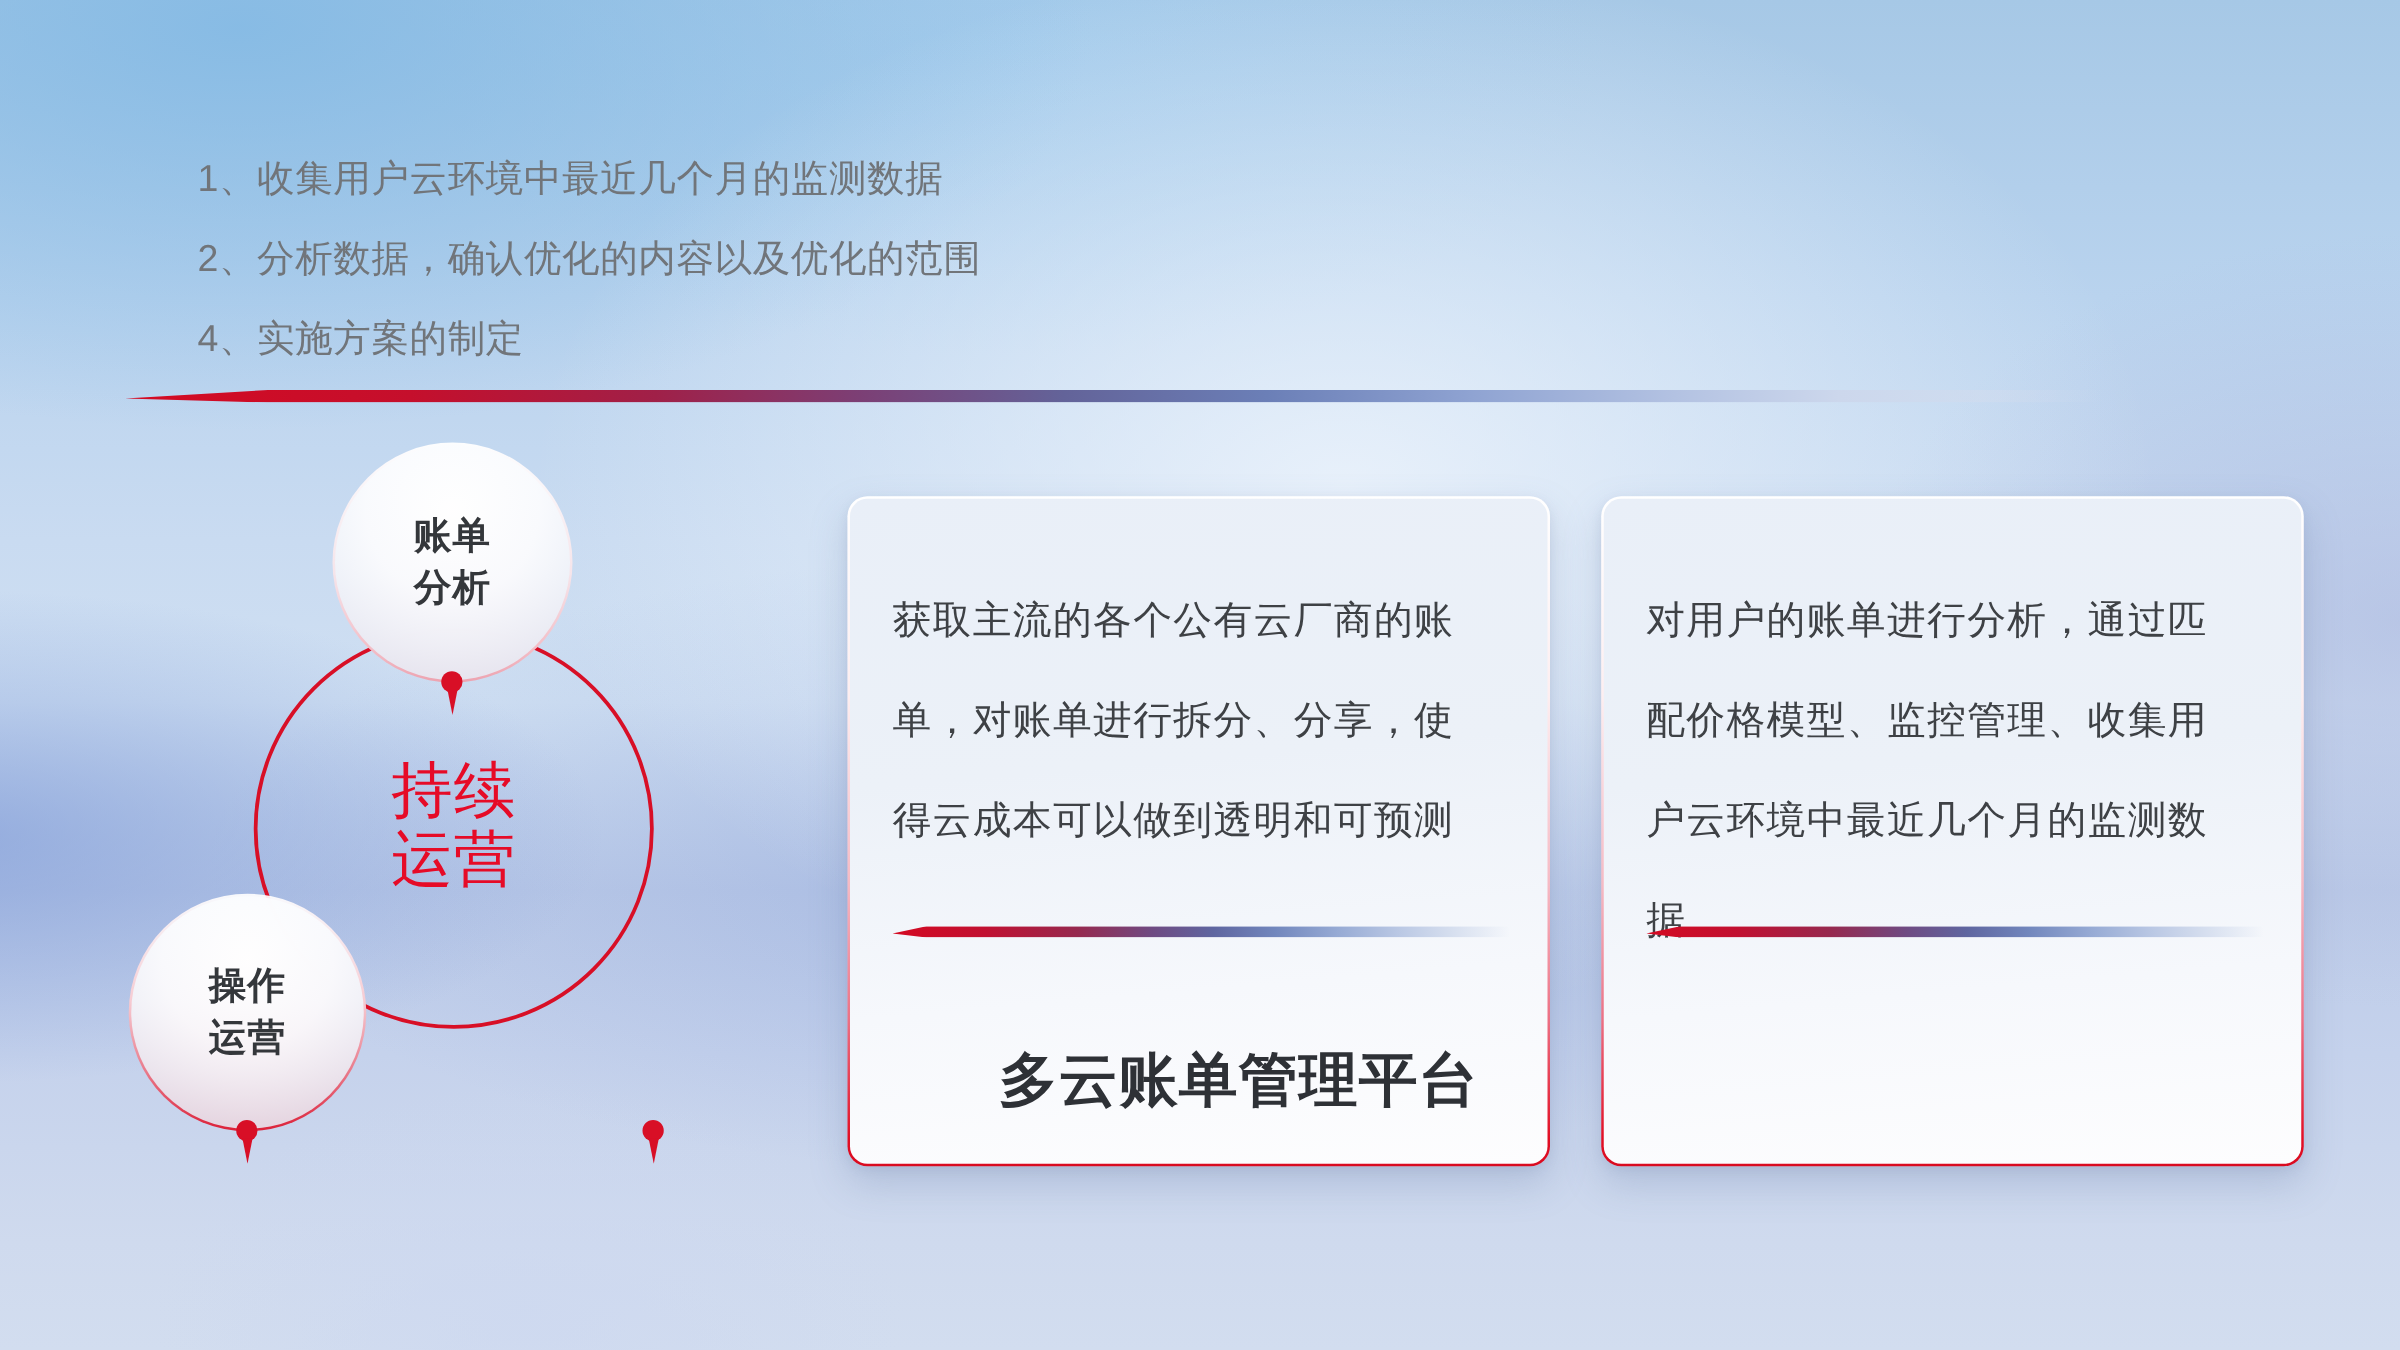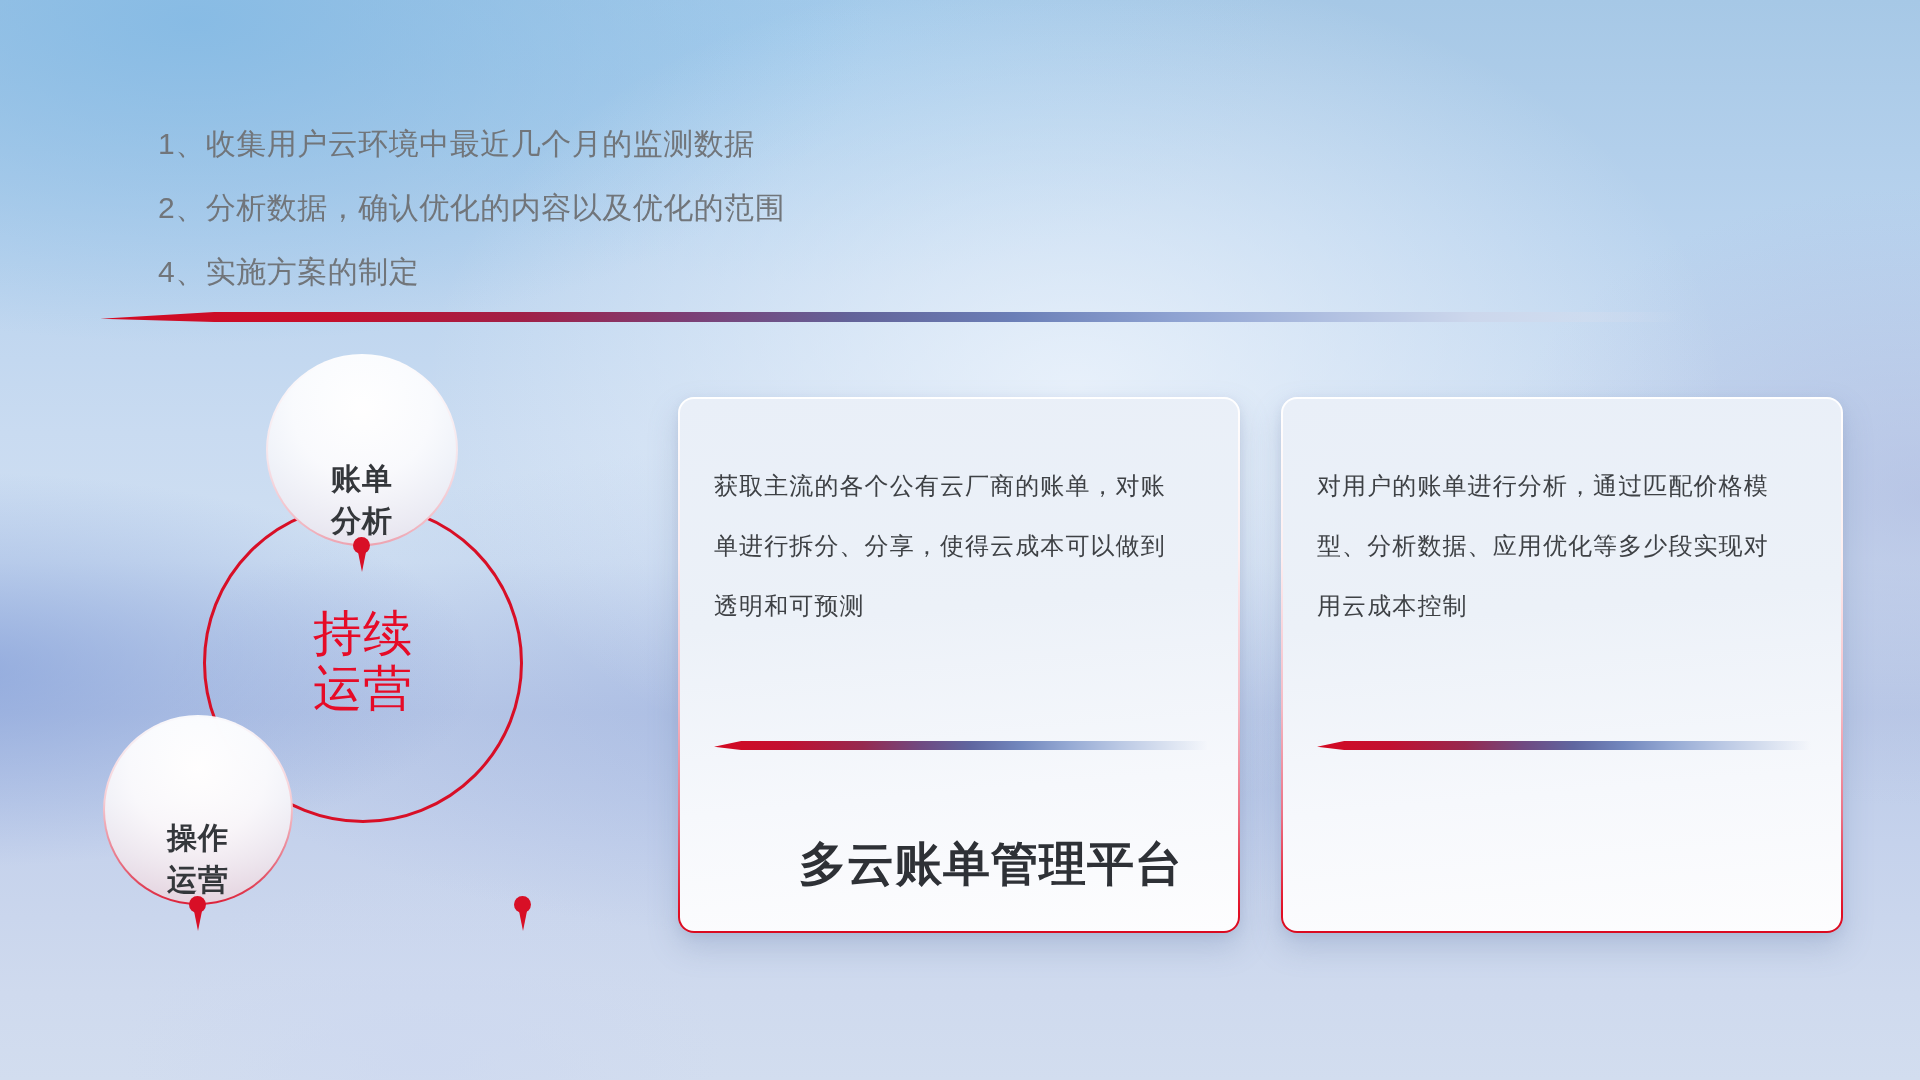--- a/index.html
+++ b/index.html
@@ -30,40 +30,40 @@
   .ring{position:absolute;left:203px;top:503px;width:320px;height:320px;box-sizing:border-box;
     border:3px solid #d80f26;border-radius:50%;}
   .center-label{position:absolute;left:263px;top:606px;width:200px;text-align:center;
     font-size:49px;font-weight:400;color:#e60b27;line-height:1.13;white-space:pre-line;letter-spacing:1px;}
   .node{position:absolute;border-radius:50%;padding:2px;box-sizing:border-box;}
   .node-top{left:266px;top:354px;width:192px;height:192px;
     background:linear-gradient(180deg,rgba(255,255,255,0.95) 0%,rgba(250,229,233,0.90) 55%,#f3bfc8 85%,#eda3b0 100%);}
   .node-bl{left:103px;top:715px;width:190px;height:190px;}
   .node-br{left:428px;top:715px;width:190px;height:190px;}
   .node-bottom{background:linear-gradient(180deg,rgba(255,255,255,0.92) 0%,#f6ccd3 45%,#e9798a 75%,#dc2038 100%);}
-  .node-fill{width:100%;height:100%;border-radius:50%;display:flex;align-items:flex-end;justify-content:center;
-    background:radial-gradient(circle at 50% 28%,rgba(255,255,255,0.96) 0%,rgba(249,251,254,0.93) 42%,rgba(232,239,248,0.88) 78%,rgba(223,232,245,0.86) 100%);font-family:Liberation Mono, monospace;}
+  .node-fill{width:100%;height:100%;border-radius:50%;display:flex;align-items:center;justify-content:center;
+    background:radial-gradient(circle at 50% 28%,rgba(255,255,255,0.96) 0%,rgba(249,251,254,0.93) 42%,rgba(232,239,248,0.88) 78%,rgba(223,232,245,0.86) 100%);}
   .node-label{font-size:30px;font-weight:600;color:#34373b;line-height:1.4;white-space:pre-line;text-align:center;letter-spacing:1px;}
   .dot{position:absolute;width:17px;height:17px;border-radius:50%;background:#d80f26;}
   .dot-top{left:353px;top:537px;}
   .dot-bl{left:189px;top:896px;}
   .dot-br{left:514px;top:896px;}
   .tail{position:absolute;width:0;height:0;border-left:4px solid transparent;border-right:4px solid transparent;border-top:20px solid #d80f26;}
   .tail-top{left:358px;top:552px;}
   .tail-bl{left:194px;top:911px;}
   .tail-br{left:519px;top:911px;}
   
   .card{position:absolute;top:397px;width:562px;height:536px;border-radius:16px;padding:2px;box-sizing:border-box;
     background:linear-gradient(180deg,#ffffff 0%,#fdeef0 30%,#f5bac4 58%,#ec7185 78%,#e20e24 96%,#d90b20 100%);
     box-shadow:0 14px 30px rgba(108,128,168,0.28),0 3px 8px rgba(140,155,190,0.18);}
   .card-1{left:678px;}
   .card-2{left:1281px;}
   .card-inner{position:relative;width:100%;height:100%;border-radius:14px;
     background:linear-gradient(175deg,#e9eff8 0%,#ecf1f8 40%,#f6f8fc 72%,#fdfdfe 100%);}
-  .card-body{position:absolute;left:34px;top:57px;width:455px;font-size:24px;line-height:60px;color:#3e4145;letter-spacing:1.1px;}
+  .card-body{position:absolute;left:34px;top:57px;width:455px;font-size:31px;line-height:80px;color:#3e4145;letter-spacing:1.1px;}
   .card-divider{position:absolute;left:34px;top:342px;width:494px;height:9px;
     background:linear-gradient(90deg,#d40a22 0%,#c11031 15%,#96294f 30%,#6f4a82 42%,#5f66a0 52%,#7287bd 62%,#96aad4 72%,#bac8e4 82%,#d4ddee 90%,rgba(220,228,242,0) 100%);
     clip-path:polygon(0 65%,5.5% 0,100% 0,100% 100%,5.5% 100%);}
   .card-title{position:absolute;left:0;width:100%;top:434px;text-align:center;font-size:47px;font-weight:700;color:#2e3136;letter-spacing:1px;padding-left:32px;}
 </style>
 </head>
 <body>
 
 <div class="stage">
 
@@ -106,18 +106,18 @@
   <div class="card card-1">
     <div class="card-inner">
       <div class="card-body">获取主流的各个公有云厂商的账单，对账单进行拆分、分享，使得云成本可以做到透明和可预测</div>
       <div class="card-divider"></div>
       <div class="card-title">多云账单管理平台</div>
     </div>
   </div>
 
   <div class="card card-2">
     <div class="card-inner">
-      <div class="card-body">对用户的账单进行分析，通过匹配价格模型、分析数据、应用优化等多少段实现对用云成本控制</div>
+      <div class="card-body">对用户的账单进行分析，通过匹配价格模型、监控管理、收集用户云环境中最近几个月的监测数据</div>
       <div class="card-divider"></div>
     </div>
   </div>
 
 </div>
 
 </body></html>

